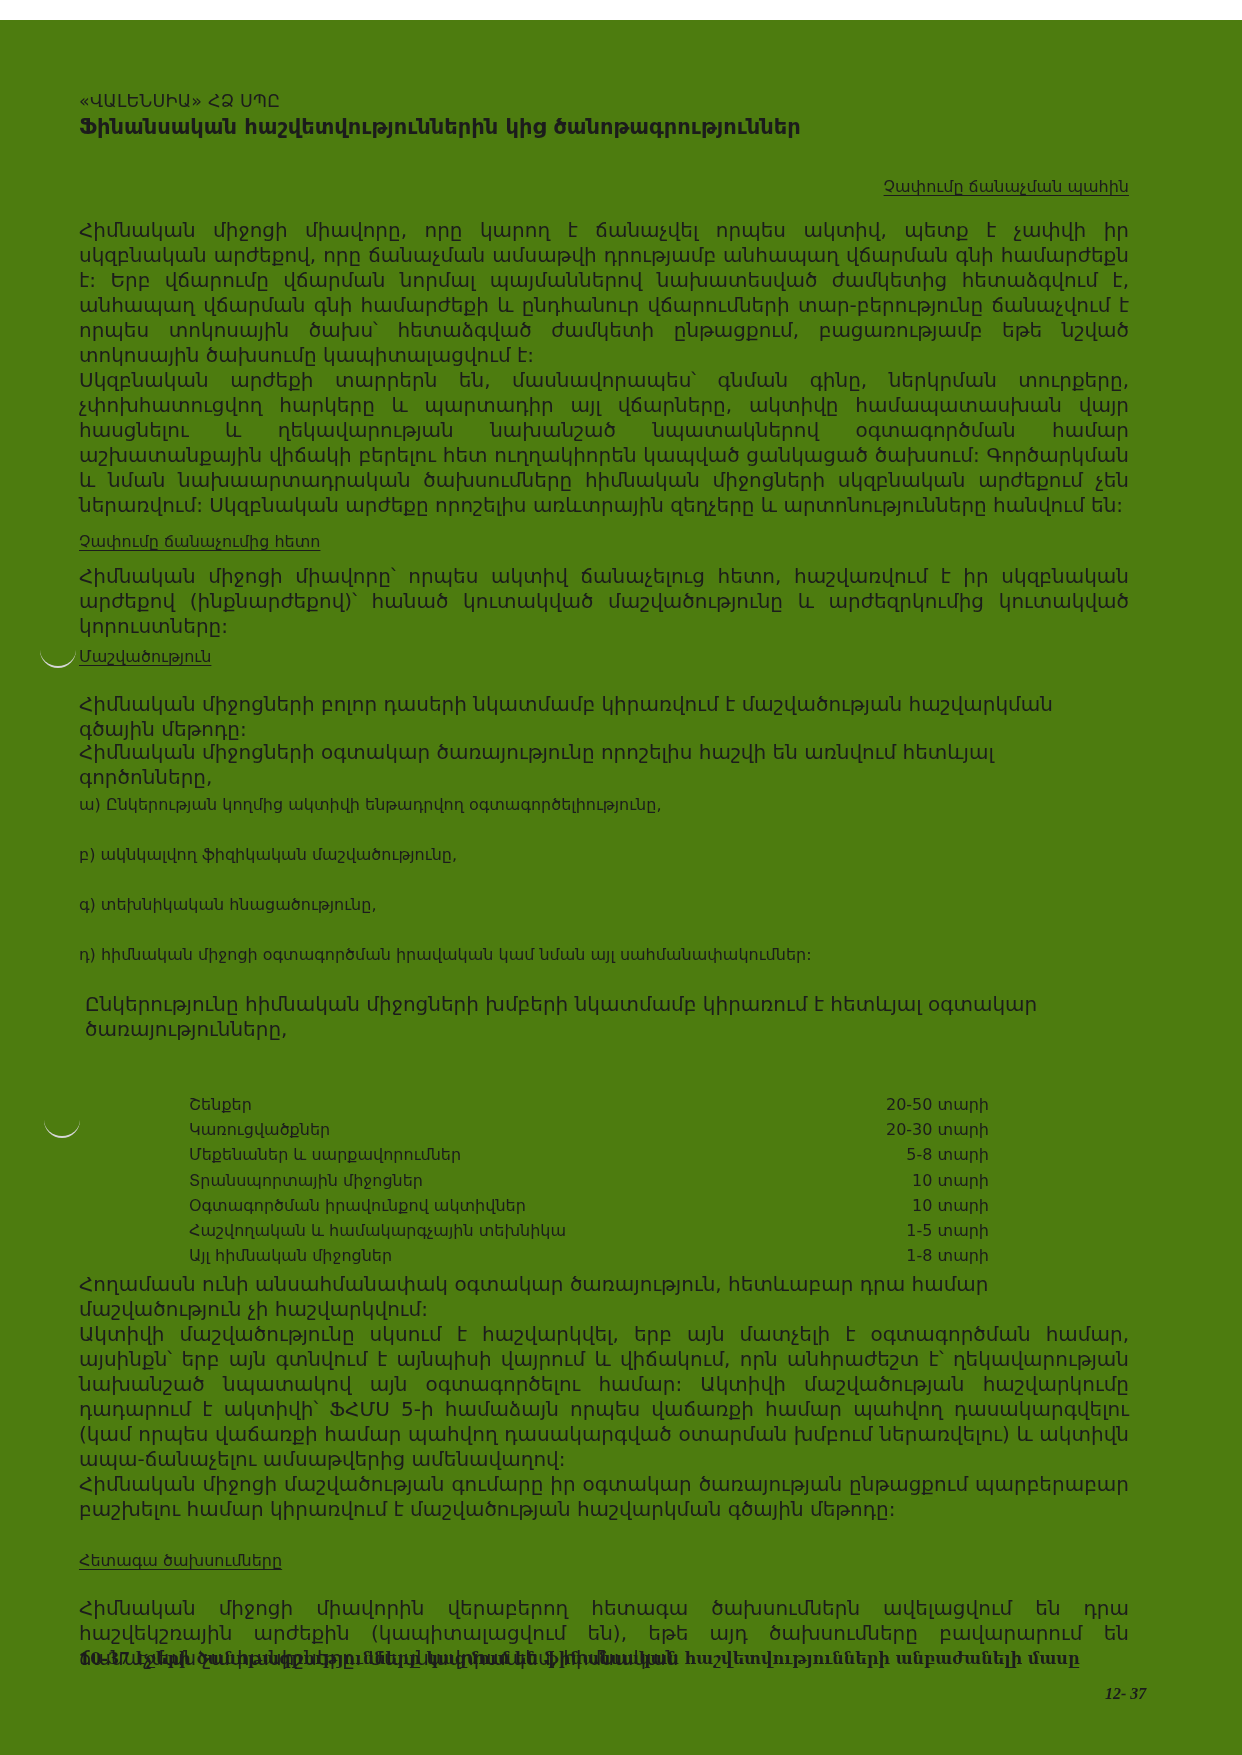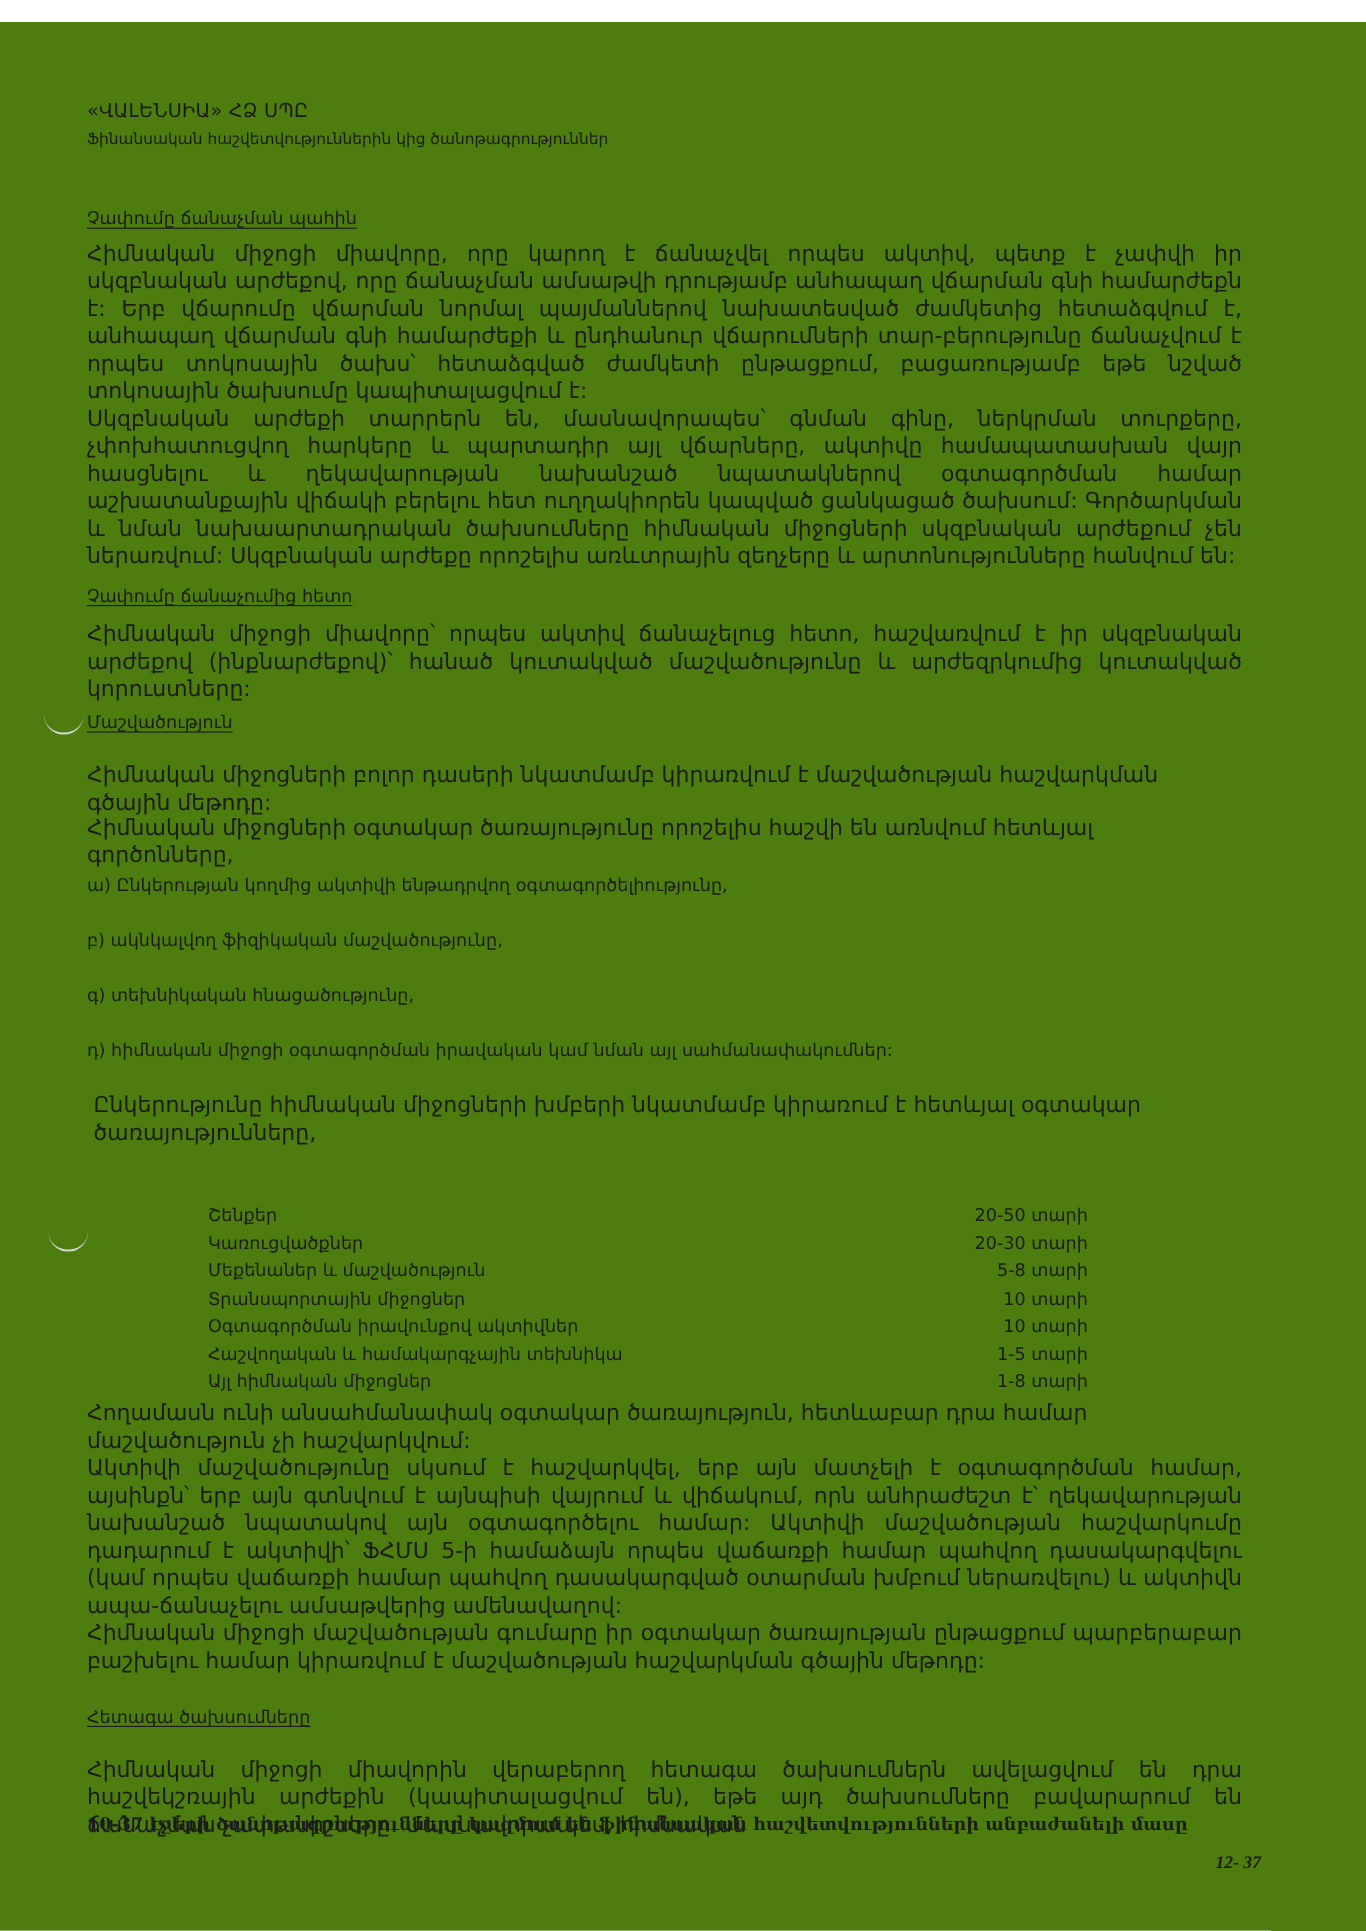--- a/index.html
+++ b/index.html
@@ -30,22 +30,22 @@
       width: 1050px;
     }
     .header-company {
       font-size: 17.5px;
       font-weight: normal;
       margin: 0;
       line-height: 26px;
       letter-spacing: 0.2px;
     }
     .header-subtitle {
-      font-size: 14px;
-      font-weight: normal;
+      font-size: 21px;
+      font-weight: bold;
       margin: 0;
       line-height: 26px;
     }
     .section-heading {
       font-size: 16px;
       text-decoration: underline;
       text-underline-offset: 3px;
       margin: 0;
       line-height: 22px;
     }
@@ -109,21 +109,21 @@
   <div class="punch-mark" style="left:40px; top:628px;"></div>
   <div class="punch-mark" style="left:44px; top:1098px;"></div>
 
   <div class="content">
 
     <div class="abs" style="top:0px;">
       <p class="header-company">«ՎԱԼԵՆՍԻԱ» ՀՁ ՍՊԸ</p>
       <p class="header-subtitle">Ֆինանսական հաշվետվություններին կից ծանոթագրություններ</p>
     </div>
 
-    <p class="section-heading abs" style="top:100px;">Չափումը ճանաչման պահին</p>
+    <p class="section-heading abs" style="top:88px;text-align:right;">Չափումը ճանաչման պահին</p>
     <p class="para abs" style="top:130px;">Հիմնական միջոցի միավորը, որը կարող է ճանաչվել որպես ակտիվ, պետք է չափվի իր սկզբնական արժեքով, որը ճանաչման ամսաթվի դրությամբ անհապաղ վճարման գնի համարժեքն է: Երբ վճարումը վճարման նորմալ պայմաններով նախատեսված ժամկետից հետաձգվում է, անհապաղ վճարման գնի համարժեքի և ընդհանուր վճարումների տար-բերությունը ճանաչվում է որպես տոկոսային ծախս՝ հետաձգված ժամկետի ընթացքում, բացառությամբ եթե նշված տոկոսային ծախսումը կապիտալացվում է:</p>
     <p class="para abs" style="top:280px;">Սկզբնական արժեքի տարրերն են, մասնավորապես՝ գնման գինը, ներկրման տուրքերը, չփոխհատուցվող հարկերը և պարտադիր այլ վճարները, ակտիվը համապատասխան վայր հասցնելու և ղեկավարության նախանշած նպատակներով օգտագործման համար աշխատանքային վիճակի բերելու հետ ուղղակիորեն կապված ցանկացած ծախսում: Գործարկման և նման նախաարտադրական ծախսումները հիմնական միջոցների սկզբնական արժեքում չեն ներառվում: Սկզբնական արժեքը որոշելիս առևտրային զեղչերը և արտոնությունները հանվում են:</p>
 
     <p class="section-heading abs" style="top:443px;">Չափումը ճանաչումից հետո</p>
     <p class="para abs" style="top:476px;">Հիմնական միջոցի միավորը՝ որպես ակտիվ ճանաչելուց հետո, հաշվառվում է իր սկզբնական արժեքով (ինքնարժեքով)՝ հանած կուտակված մաշվածությունը և արժեզրկումից կուտակված կորուստները:</p>
 
     <p class="section-heading abs" style="top:558px;">Մաշվածություն</p>
     <p class="para short abs" style="top:604px;">Հիմնական միջոցների բոլոր դասերի նկատմամբ կիրառվում է մաշվածության հաշվարկման գծային մեթոդը:</p>
     <p class="para short abs" style="top:652px;">Հիմնական միջոցների օգտակար ծառայությունը որոշելիս հաշվի են առնվում հետևյալ գործոնները,</p>
 
@@ -137,21 +137,21 @@
     <div class="life-table" style="top:1004px;">
       <div class="life-row">
         <span class="asset">Շենքեր</span>
         <span class="years">20-50 տարի</span>
       </div>
       <div class="life-row">
         <span class="asset">Կառուցվածքներ</span>
         <span class="years">20-30 տարի</span>
       </div>
       <div class="life-row">
-        <span class="asset">Մեքենաներ և մաշվածություն</span>
+        <span class="asset">Մեքենաներ և սարքավորումներ</span>
         <span class="years">5-8 տարի</span>
       </div>
       <div class="life-row">
         <span class="asset">Տրանսպորտային միջոցներ</span>
         <span class="years">10 տարի</span>
       </div>
       <div class="life-row">
         <span class="asset">Օգտագործման իրավունքով ակտիվներ</span>
         <span class="years">10 տարի</span>
       </div>

